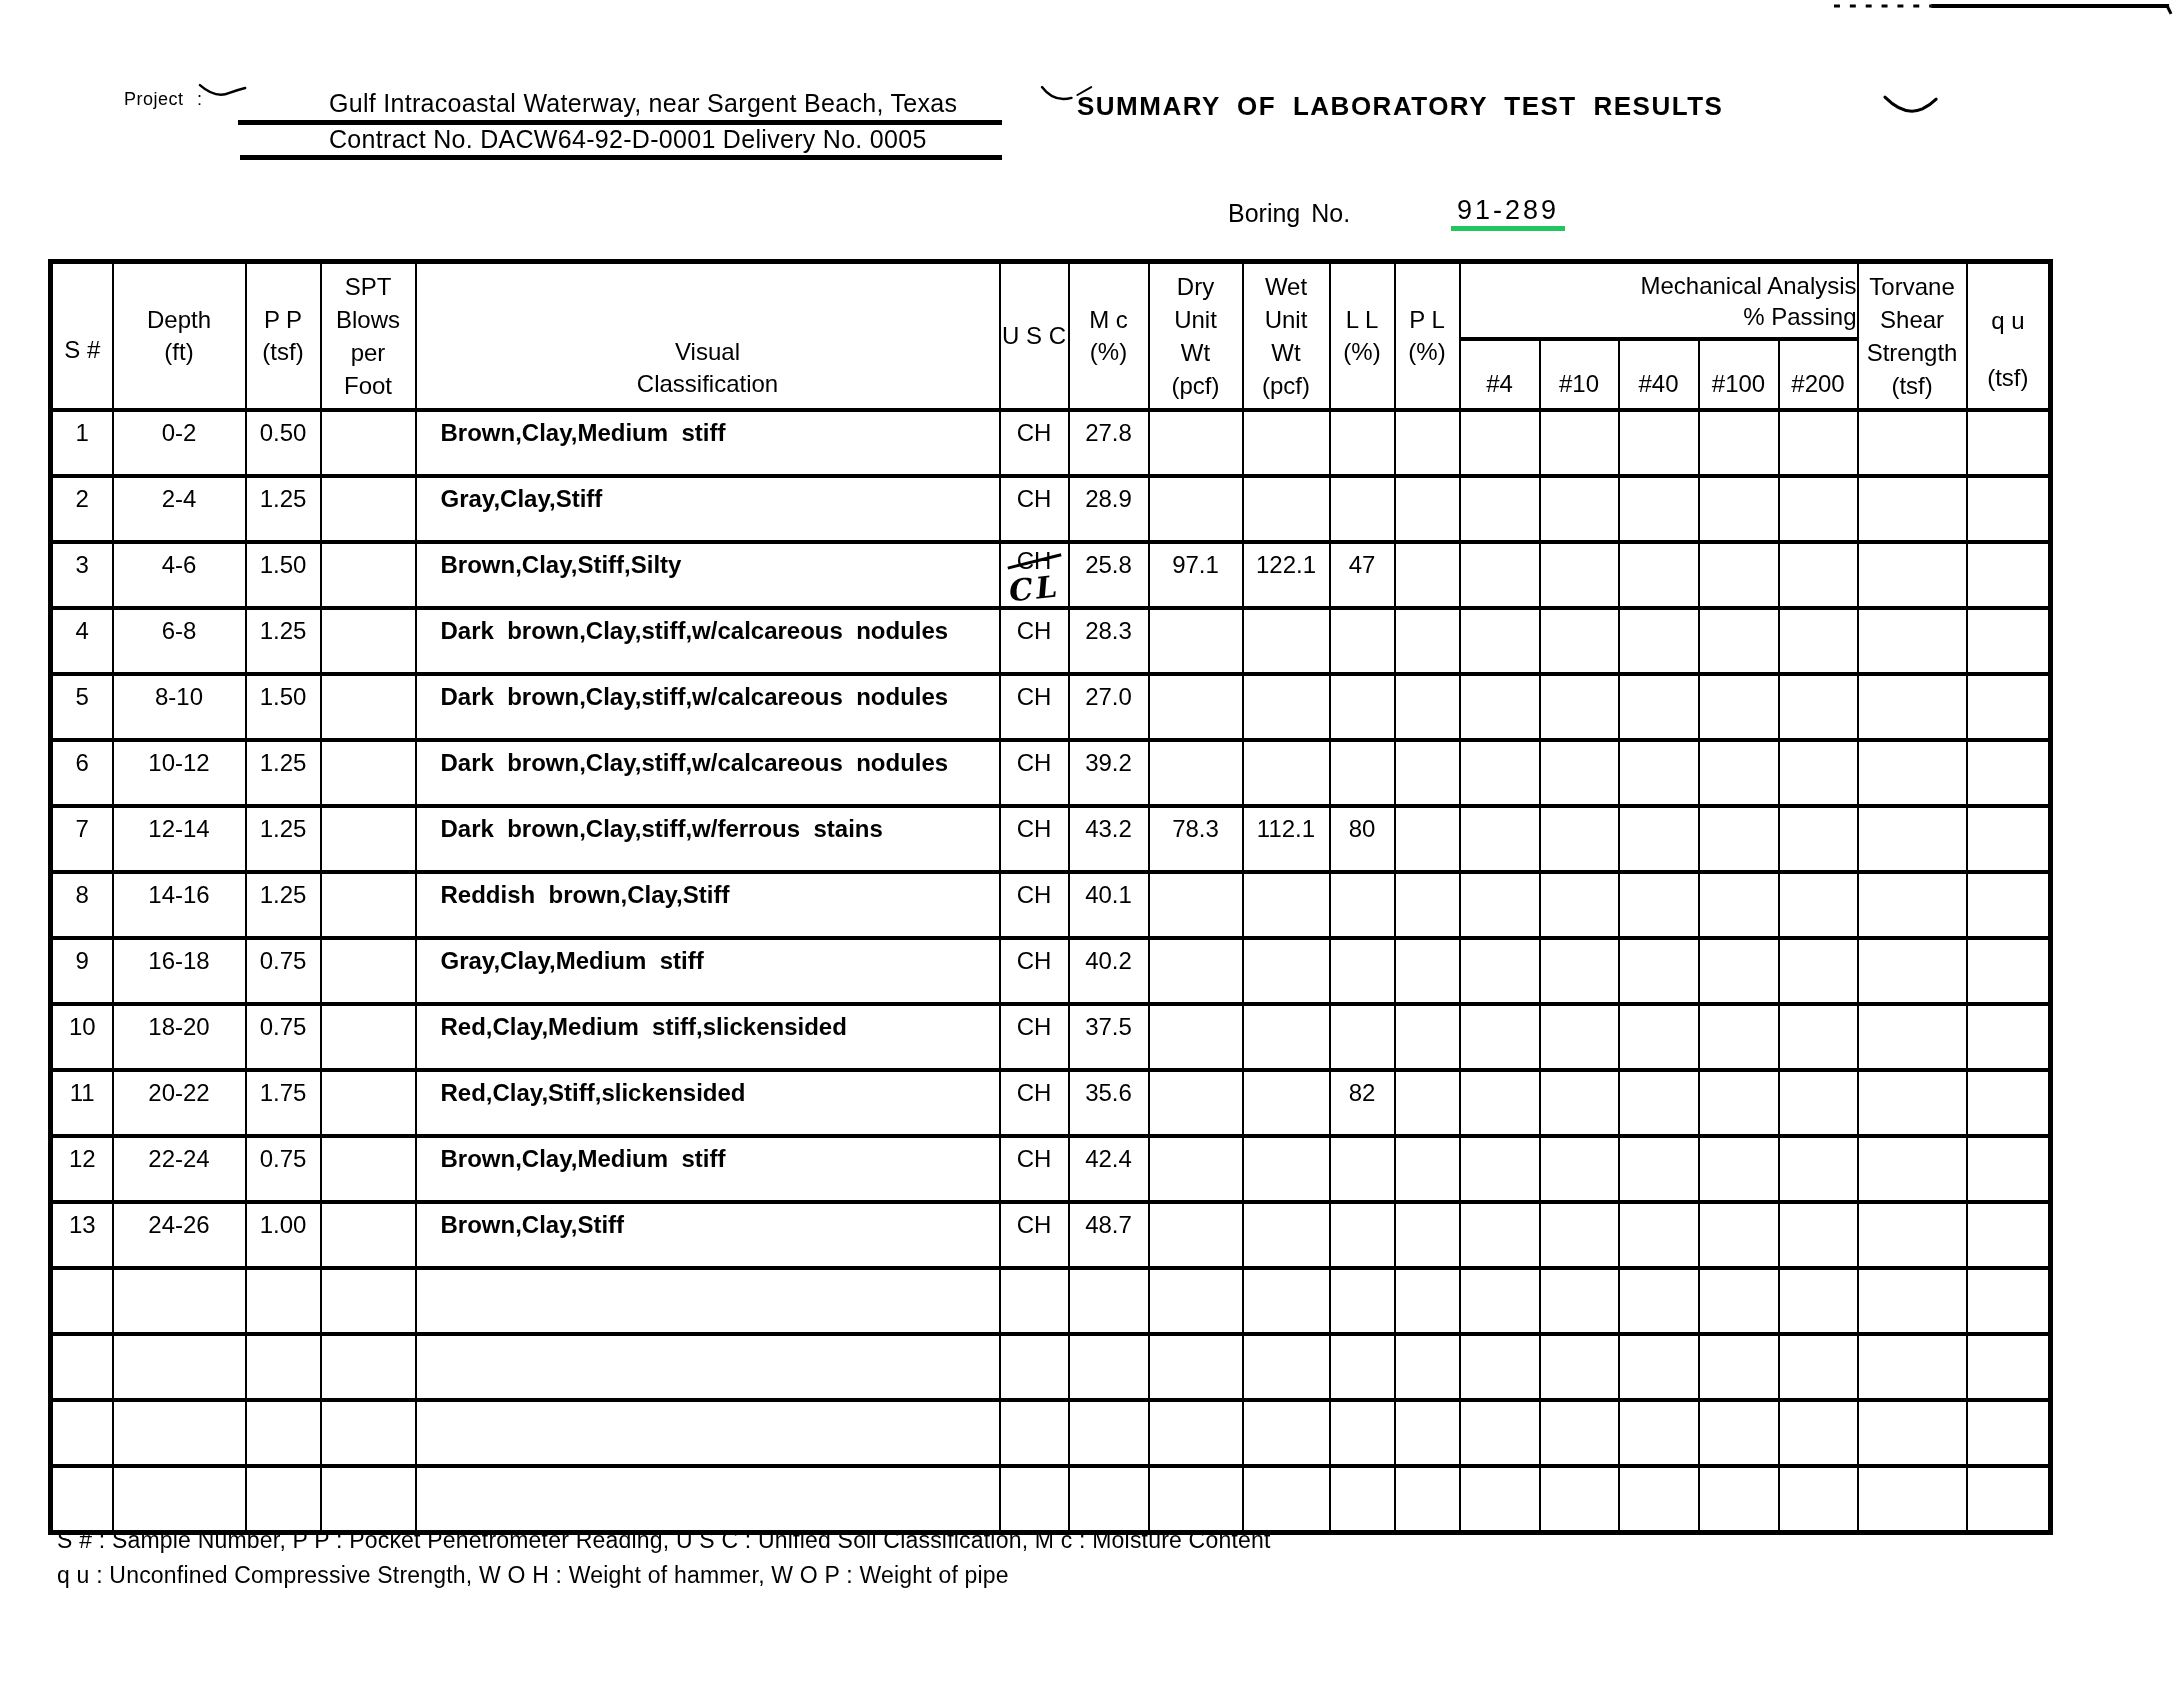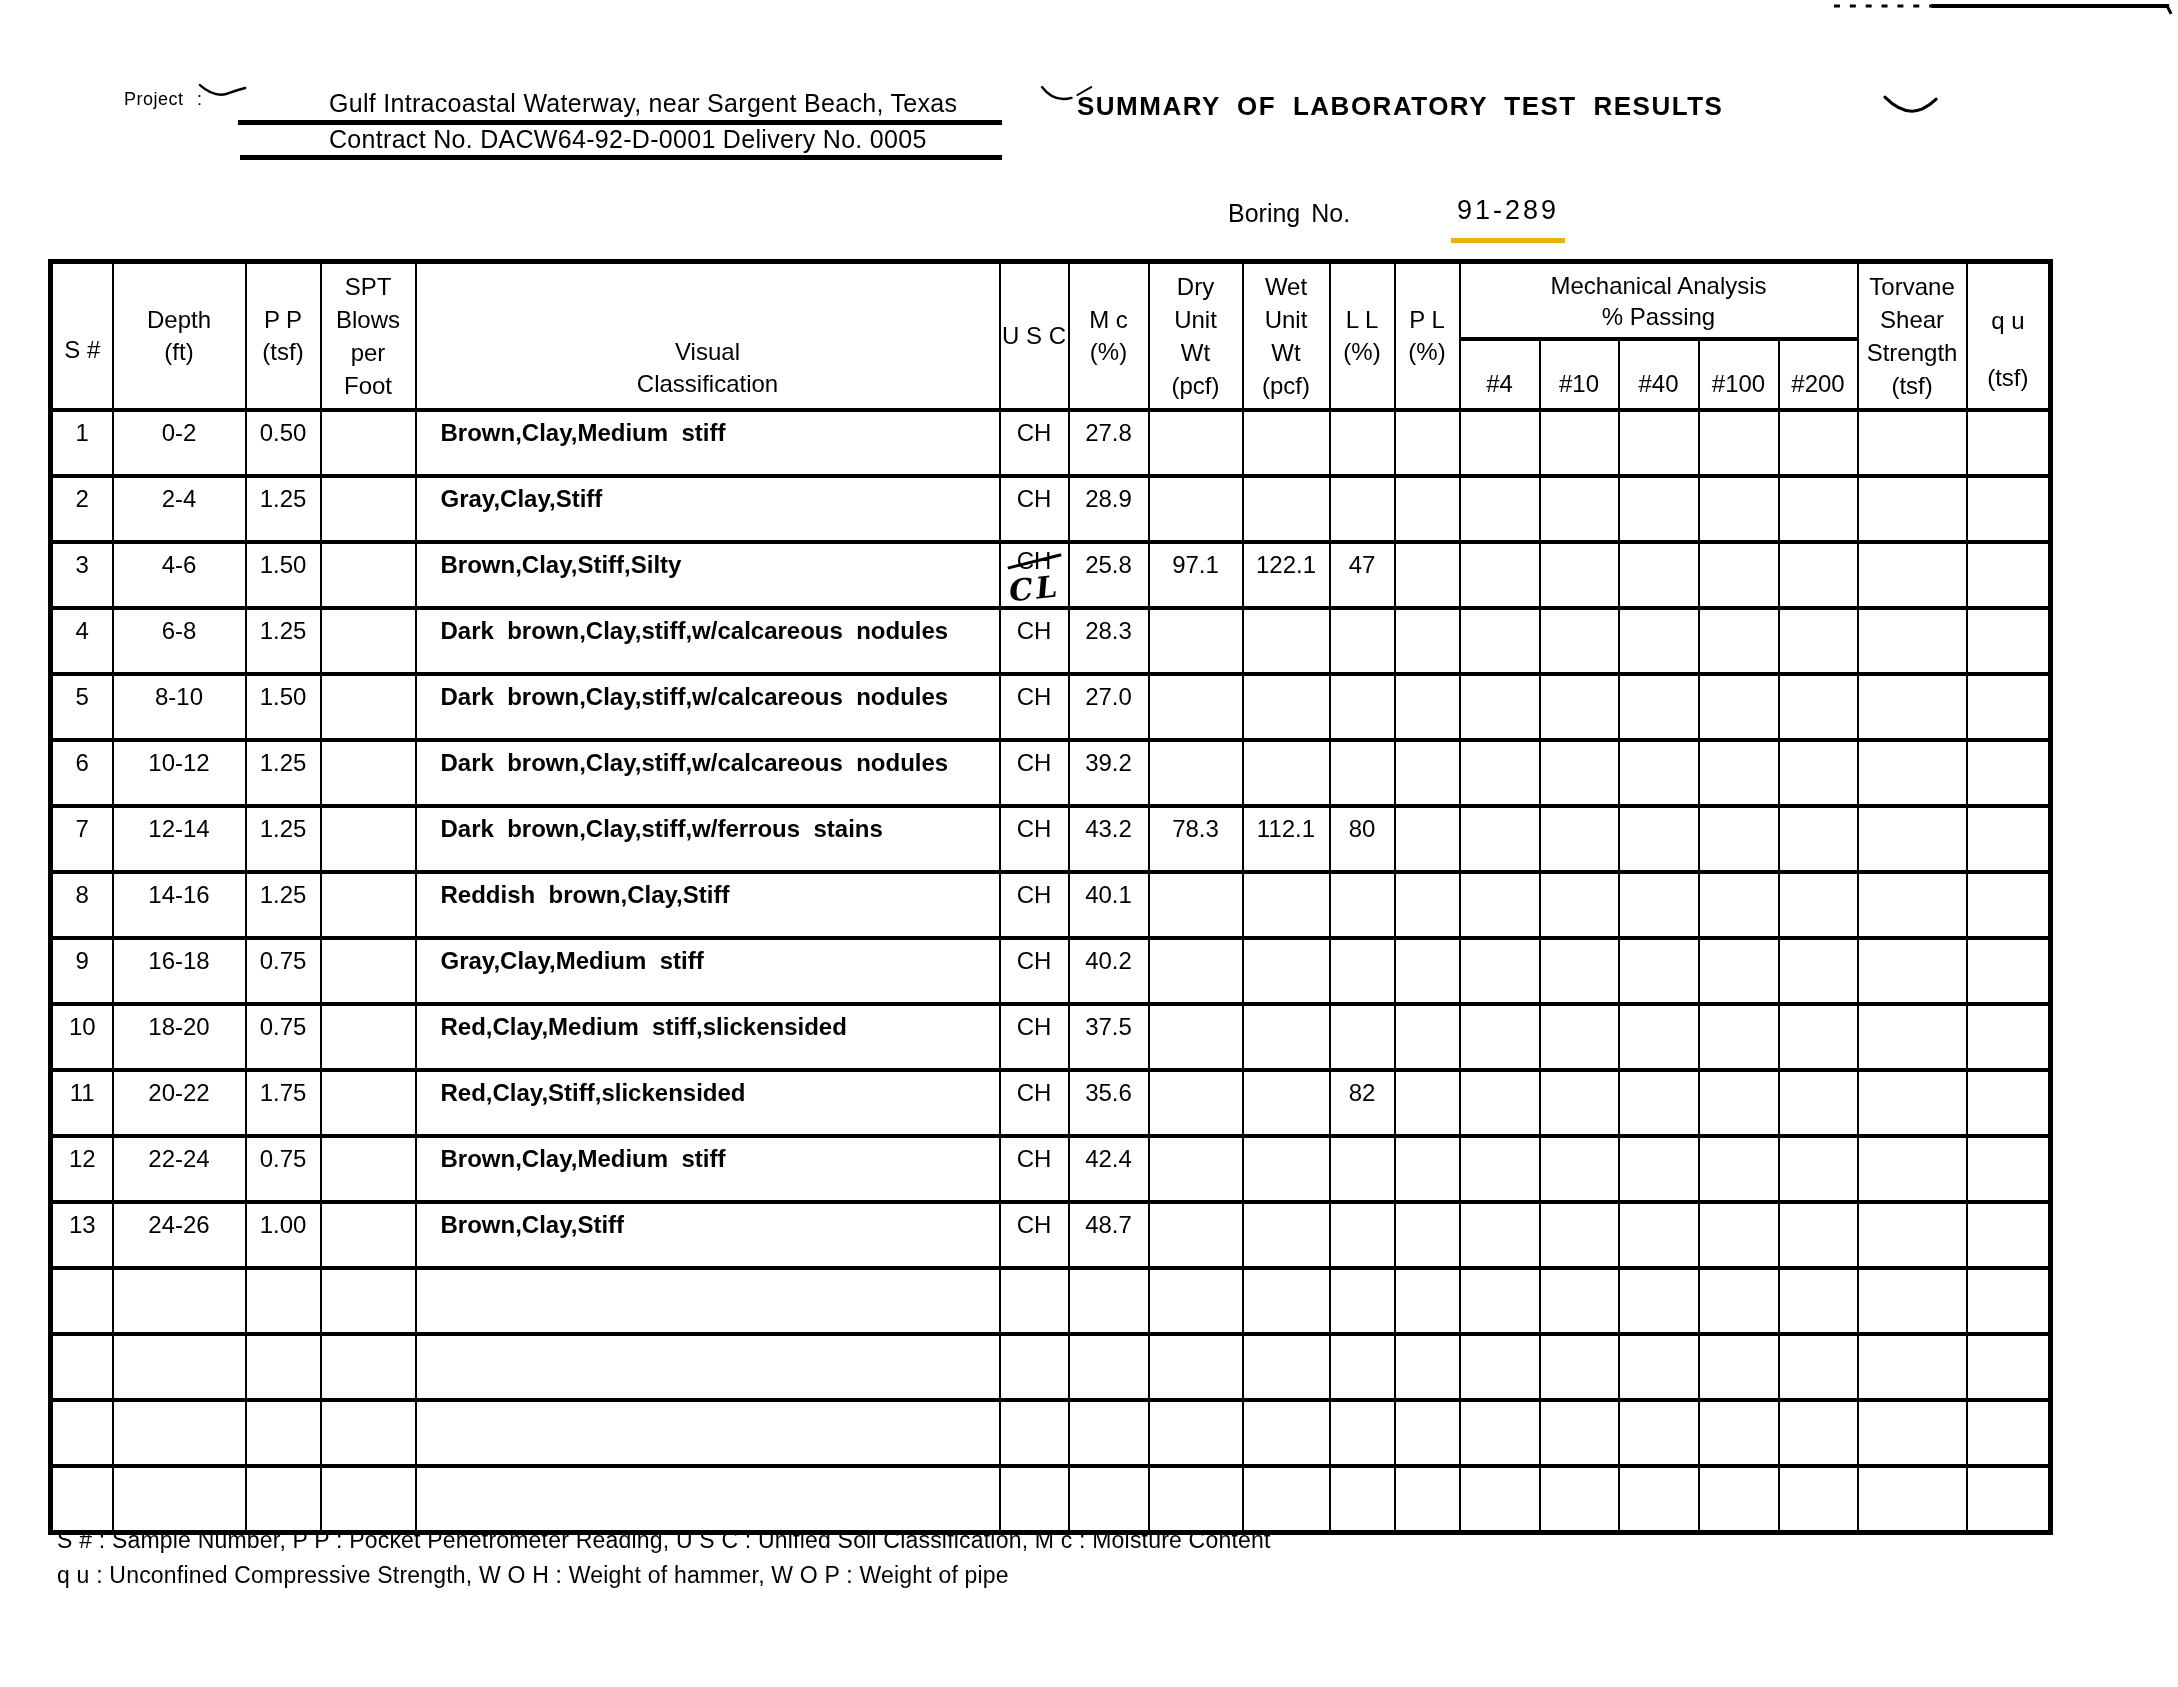--- a/index.html
+++ b/index.html
@@ -10,34 +10,34 @@
   .abs{position:absolute;}
   
   .project-label{left:124px;top:89px;font-size:18px;letter-spacing:0.5px;word-spacing:8px;}
   .project-name{left:329px;top:89px;font-size:25px;letter-spacing:0.3px;}
   .rule{background:#000;height:5px;}
   .rule-1{left:238px;top:120px;width:764px;}
   .rule-2{left:240px;top:155px;width:762px;}
   .contract-line{left:329px;top:125px;font-size:25px;letter-spacing:0.3px;}
   .report-title{left:1077px;top:91px;font-size:26px;font-weight:bold;letter-spacing:1.5px;word-spacing:8px;}
   .boring-label{left:1228px;top:199px;font-size:25px;word-spacing:4px;}
-  .boring-value{left:1451px;top:195px;font-size:27px;letter-spacing:3px;border-bottom:5px solid #eab308;padding:0 6px 12px 6px;}
+  .boring-value{left:1451px;top:195px;font-size:27px;letter-spacing:3px;border-bottom:5px solid #22c55e;padding:0 6px 0 6px;}
   
   .artifact{pointer-events:none;}
   
   .table-wrap{left:48px;top:259px;}
   table{border-collapse:collapse;table-layout:fixed;width:2003px;border:5px solid #000;}
   th,td{border:2px solid #000;border-top-width:4px;border-bottom-width:4px;padding:0;}
   thead th{font-weight:normal;font-size:24px;line-height:32px;vertical-align:middle;margin-top:7px;}
   thead .stack{display:flex;flex-direction:column;align-items:center;justify-content:center;height:127px;}
   thead .stack.fill{justify-content:center;line-height:33px;}
   thead .stack.upper{justify-content:flex-end;padding-top:28px;height:99px;}
   thead .stack.low{justify-content:flex-end;padding-bottom:34px;height:93px;}
   thead .stack.split{justify-content:space-between;padding-top:32px;padding-bottom:6px;height:89px;}
-  thead .mech-head{display:flex;flex-direction:column;align-items:center;justify-content:center;height:73px;line-height:31px;}
+  thead .mech-head{display:flex;flex-direction:column;align-items:flex-end;justify-content:center;height:73px;line-height:31px;}
   thead tr.sub th{vertical-align:bottom;padding-bottom:8px;font-size:24px;}
   tbody tr{height:66px;}
   td{font-size:24px;vertical-align:top;padding-top:8px;line-height:26px;}
   td.center{text-align:center;}
   td.left{text-align:left;padding-left:24px;white-space:pre;font-weight:bold;}
   
   .usc-corr{display:flex;flex-direction:column;align-items:center;margin-top:-4px;}
   .usc-struck{position:relative;display:inline-block;padding:0 2px;}
   .usc-struck::after{content:"";position:absolute;left:-8px;right:-8px;top:46%;border-top:3px solid #000;transform:rotate(-14deg);}
   .usc-hand{display:block;font-family:"DejaVu Serif",serif;font-style:italic;font-weight:bold;font-size:30px;letter-spacing:3px;transform:rotate(-6deg);margin-top:2px;}

